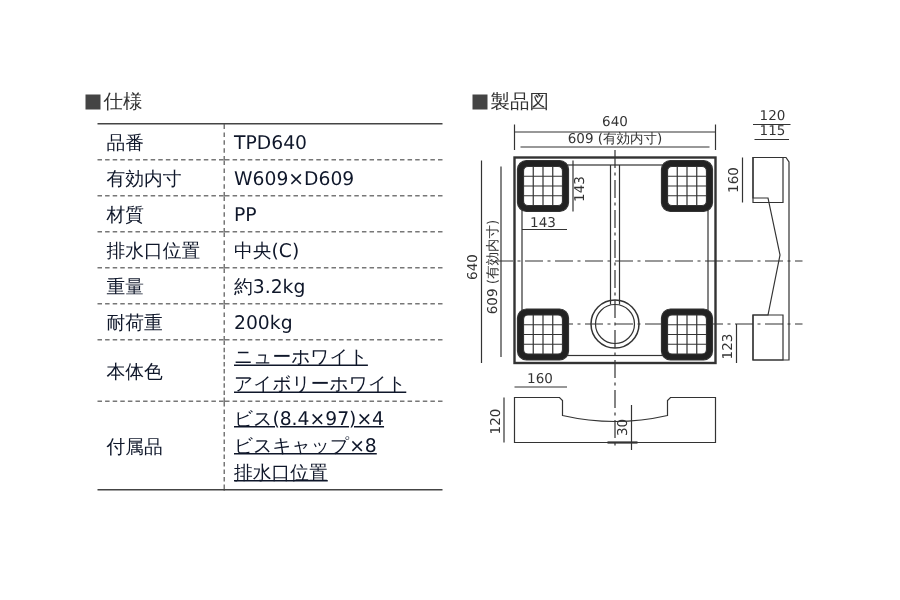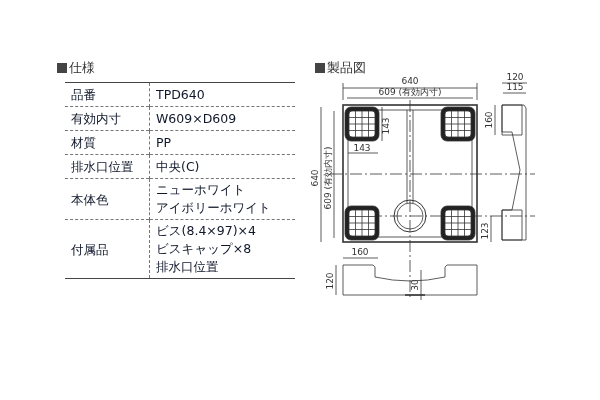--- a/index.html
+++ b/index.html
@@ -8,21 +8,21 @@
   .sec-title .sq{display:inline-block;width:10px;height:10px;background:#444;margin-right:2px;}
   #spec-title{left:57px;top:59px;}
   #fig-title{left:315px;top:59px;}
   table.spec{position:absolute;left:65px;top:82px;width:230px;border-collapse:collapse;font-size:12.5px;}
   table.spec tr{border-bottom:1px dashed #777;}
   table.spec tr:last-child{border-bottom:1.5px solid #444;}
   table.spec{border-top:1.5px solid #444;}
   table.spec td{padding:2px 0 2px 6px;vertical-align:middle;line-height:19px;color:#0f172a;}
   table.spec td.k{width:78px;border-right:1px dashed #777;padding-left:6px;}
   table.spec td.v{padding-left:6px;}
-  .multi div{line-height:18px;}
+  .multi div{line-height:18px;text-decoration:underline;}
   svg{position:absolute;left:0;top:0;}
   .dim{font-size:9px;fill:#333;font-family:"DejaVu Sans","Liberation Sans",sans-serif;}
 </style>
 </head>
 <body>
 
 <div class="sec-title" id="spec-title">
   <span class="sq"></span>
   <span>仕様</span>
 </div>
@@ -44,20 +44,32 @@
       <tr>
         <td class="k">材質</td>
         <td class="v">
           <div>PP</div>
         </td>
       </tr>
       <tr>
         <td class="k">排水口位置</td>
         <td class="v">
           <div>中央(C)</div>
+        </td>
+      </tr>
+      <tr>
+        <td class="k">重量</td>
+        <td class="v">
+          <div>約3.2kg</div>
+        </td>
+      </tr>
+      <tr>
+        <td class="k">耐荷重</td>
+        <td class="v">
+          <div>200kg</div>
         </td>
       </tr>
       <tr>
         <td class="k">本体色</td>
         <td class="v multi">
           <div>ニューホワイト</div>
           <div>アイボリーホワイト</div>
         </td>
       </tr>
       <tr>

